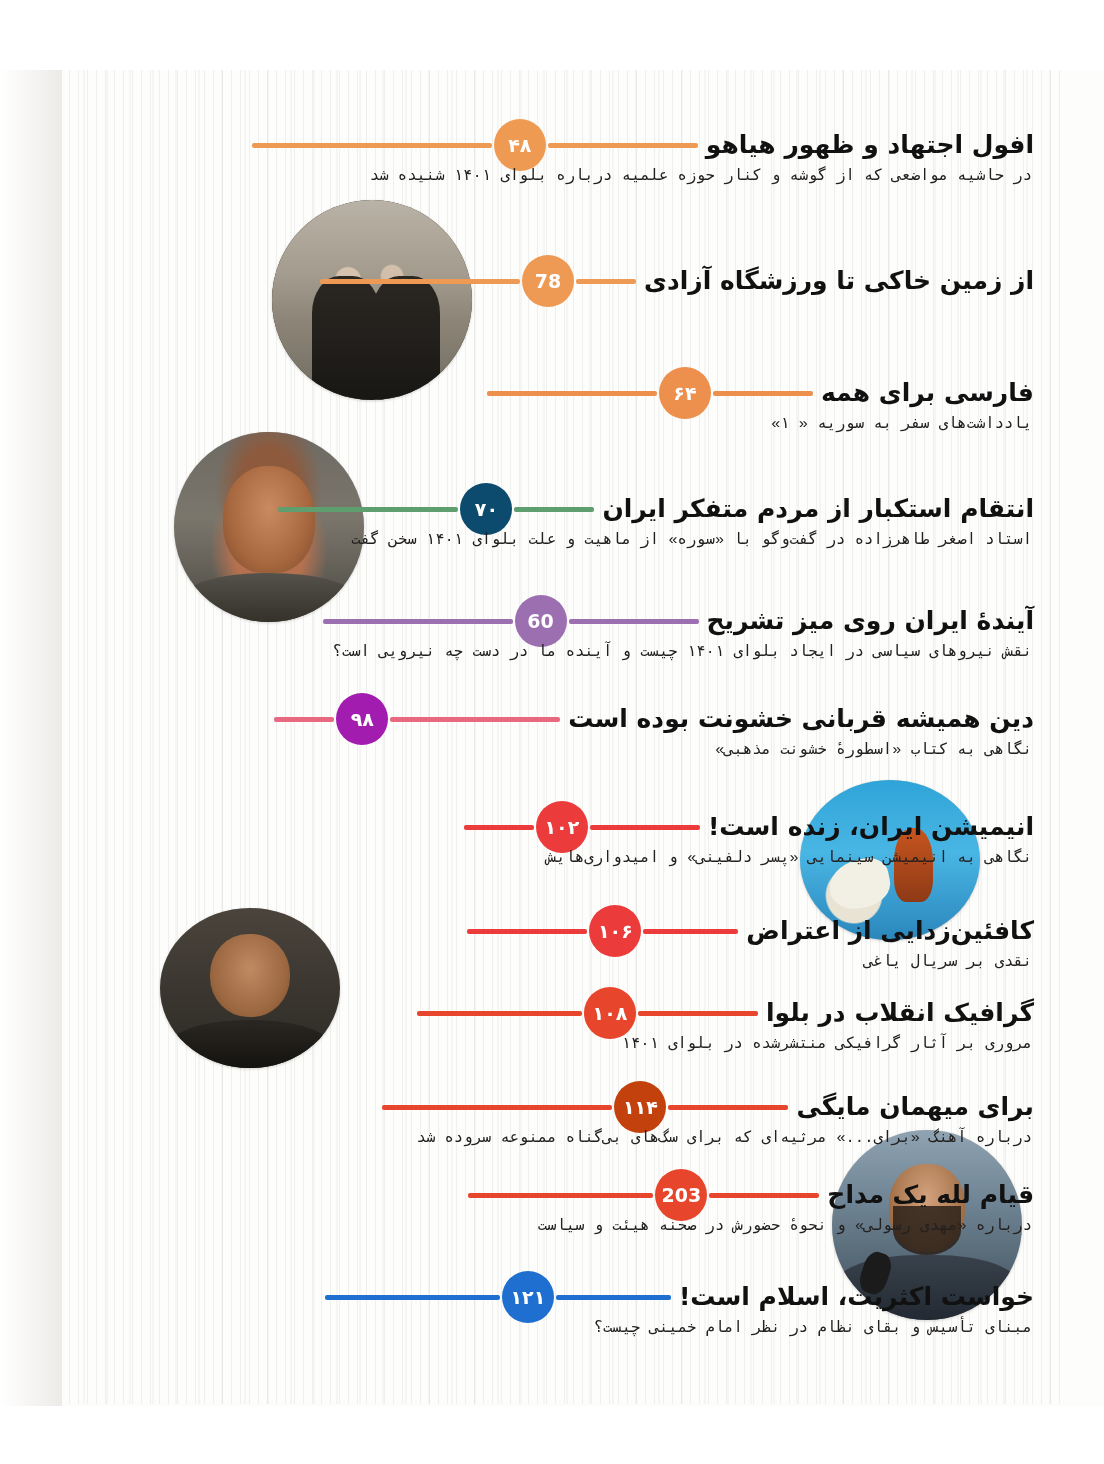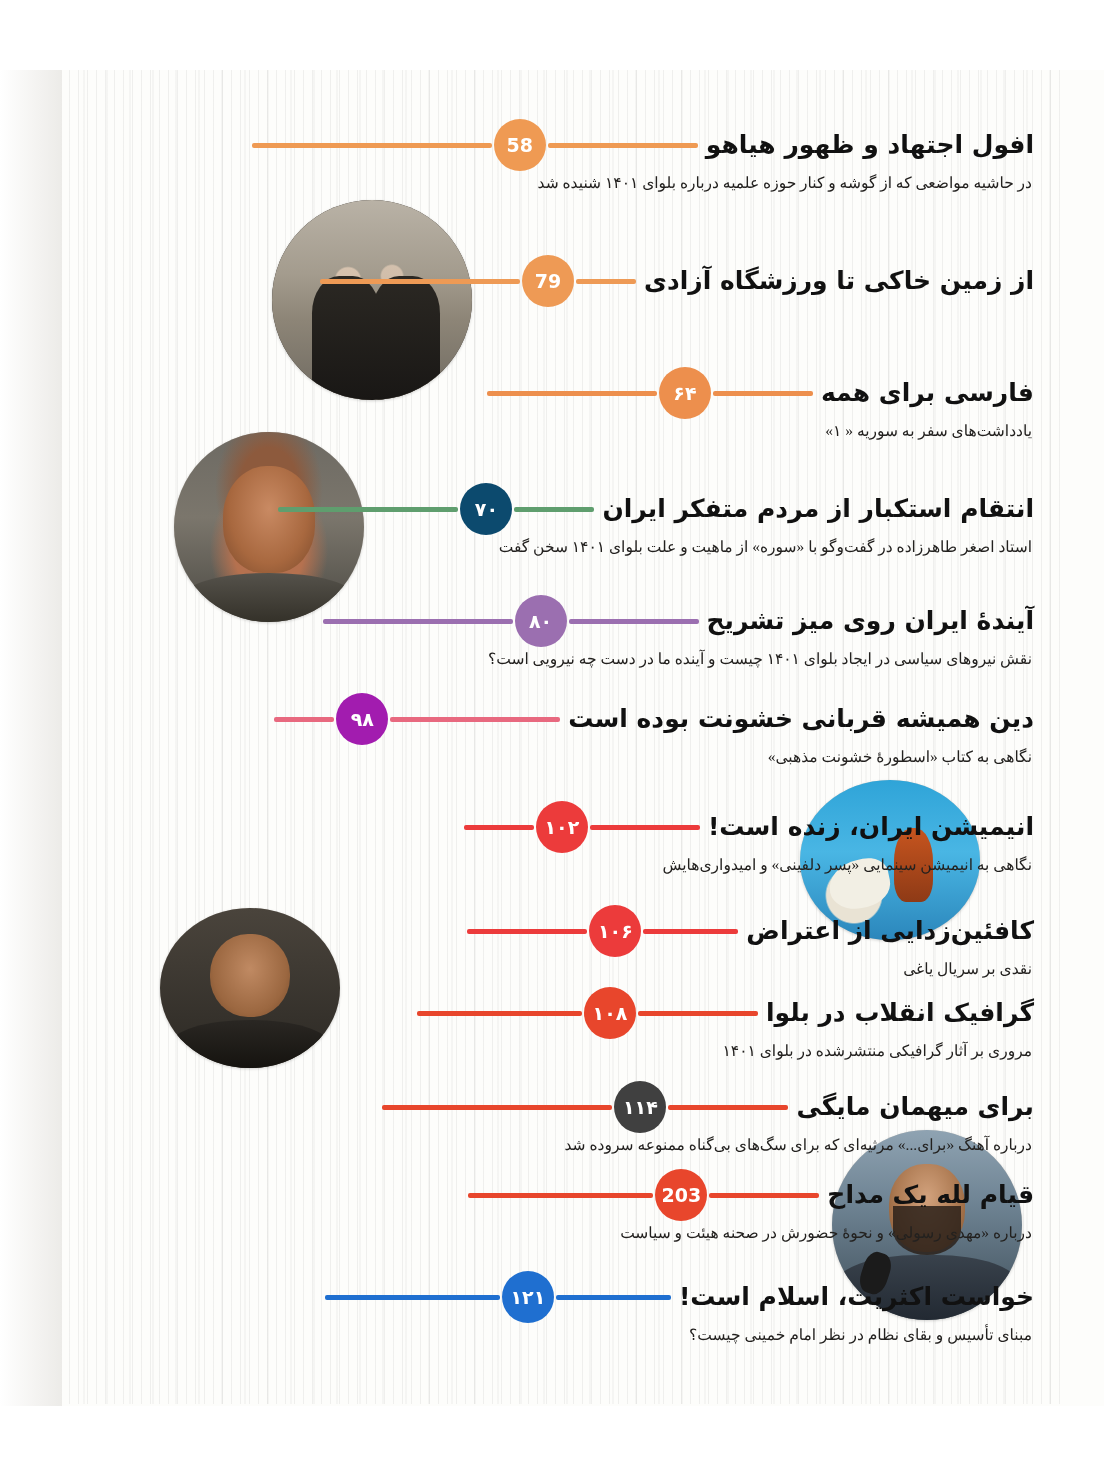--- a/index.html
+++ b/index.html
@@ -87,26 +87,26 @@
     width:52px;height:52px;
     border-radius:50%;
     display:flex;align-items:center;justify-content:center;
     color:#ffffff;
     font-size:19px;
     font-weight:bold;
     font-family:"DejaVu Sans", sans-serif;
     box-shadow:0 0 0 0 rgba(0,0,0,0);
   }
   .subtitle{
-    font-family:Liberation Serif, serif;
+    font-family:Liberation Mono, monospace;
     font-size:15.5px;
     color:#23211f;
     text-align:right;
     white-space:nowrap;
-    margin-top:12px;
+    margin-top:4px;
     padding-right:2px;
   }
   .sub-wrap{
     width:100%;
     display:flex;
     justify-content:flex-start;
   }
 
   
   .photo{
@@ -256,33 +256,33 @@
           <div class="beard"></div>
           <div class="suit"></div>
           <div class="mic"></div>
       </div>
     </div>
 
     <div class="entry" style="top:32px;">
       <div class="row">
         <div class="title">افول اجتهاد و ظهور هیاهو</div>
         <div class="rule" style="width:150px;background:#ef9a53;"></div>
-        <div class="badge" style="background:#ef9a53;">58</div>
+        <div class="badge" style="background:#ef9a53;">۴۸</div>
         <div class="rule" style="width:240px;background:#ef9a53;"></div>
       </div>
       <div class="sub-wrap">
         <div class="subtitle">در حاشیه مواضعی که از گوشه و کنار حوزه علمیه درباره بلوای ۱۴۰۱ شنیده شد</div>
       </div>
     </div>
 
     <div class="entry" style="top:168px;">
       <div class="row">
         <div class="title">از زمین خاکی تا ورزشگاه آزادی</div>
         <div class="rule" style="width:60px;background:#ee9a55;"></div>
-        <div class="badge" style="background:#ee9a55;">79</div>
+        <div class="badge" style="background:#ee9a55;">78</div>
         <div class="rule" style="width:200px;background:#ee9a55;"></div>
       </div>
     </div>
 
     <div class="entry" style="top:280px;">
       <div class="row">
         <div class="title">فارسی برای همه</div>
         <div class="rule" style="width:100px;background:#ed8f4d;"></div>
         <div class="badge" style="background:#ed8f4d;">۶۴</div>
         <div class="rule" style="width:170px;background:#ed8f4d;"></div>
@@ -301,21 +301,21 @@
       </div>
       <div class="sub-wrap">
         <div class="subtitle">استاد اصغر طاهرزاده در گفت‌وگو با «سوره» از ماهیت و علت بلوای ۱۴۰۱ سخن گفت</div>
       </div>
     </div>
 
     <div class="entry" style="top:508px;">
       <div class="row">
         <div class="title">آیندهٔ ایران روی میز تشریح</div>
         <div class="rule" style="width:130px;background:#9b6fb0;"></div>
-        <div class="badge" style="background:#9b6fb0;">۸۰</div>
+        <div class="badge" style="background:#9b6fb0;">60</div>
         <div class="rule" style="width:190px;background:#9b6fb0;"></div>
       </div>
       <div class="sub-wrap">
         <div class="subtitle">نقش نیروهای سیاسی در ایجاد بلوای ۱۴۰۱ چیست و آینده ما در دست چه نیرویی است؟</div>
       </div>
     </div>
 
     <div class="entry" style="top:606px;">
       <div class="row">
         <div class="title">دین همیشه قربانی خشونت بوده است</div>
@@ -361,21 +361,21 @@
       </div>
       <div class="sub-wrap">
         <div class="subtitle">مروری بر آثار گرافیکی منتشرشده در بلوای ۱۴۰۱</div>
       </div>
     </div>
 
     <div class="entry" style="top:994px;">
       <div class="row">
         <div class="title">برای میهمان مایگی</div>
         <div class="rule" style="width:120px;background:#e8462c;"></div>
-        <div class="badge" style="background:#404040;">۱۱۴</div>
+        <div class="badge" style="background:#c2410c;">۱۱۴</div>
         <div class="rule" style="width:230px;background:#e8462c;"></div>
       </div>
       <div class="sub-wrap">
         <div class="subtitle">درباره آهنگ «برای...» مرثیه‌ای که برای سگ‌های بی‌گناه ممنوعه سروده شد</div>
       </div>
     </div>
 
     <div class="entry" style="top:1082px;">
       <div class="row">
         <div class="title">قیام لله یک مداح</div>

